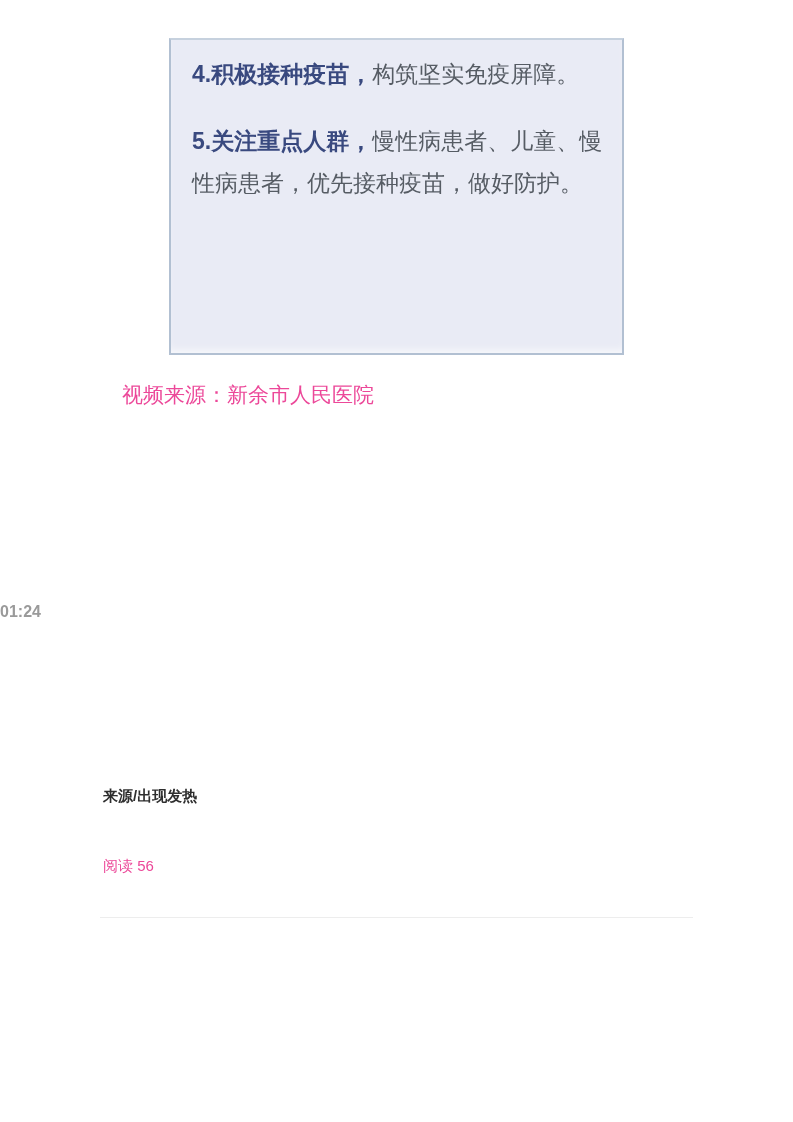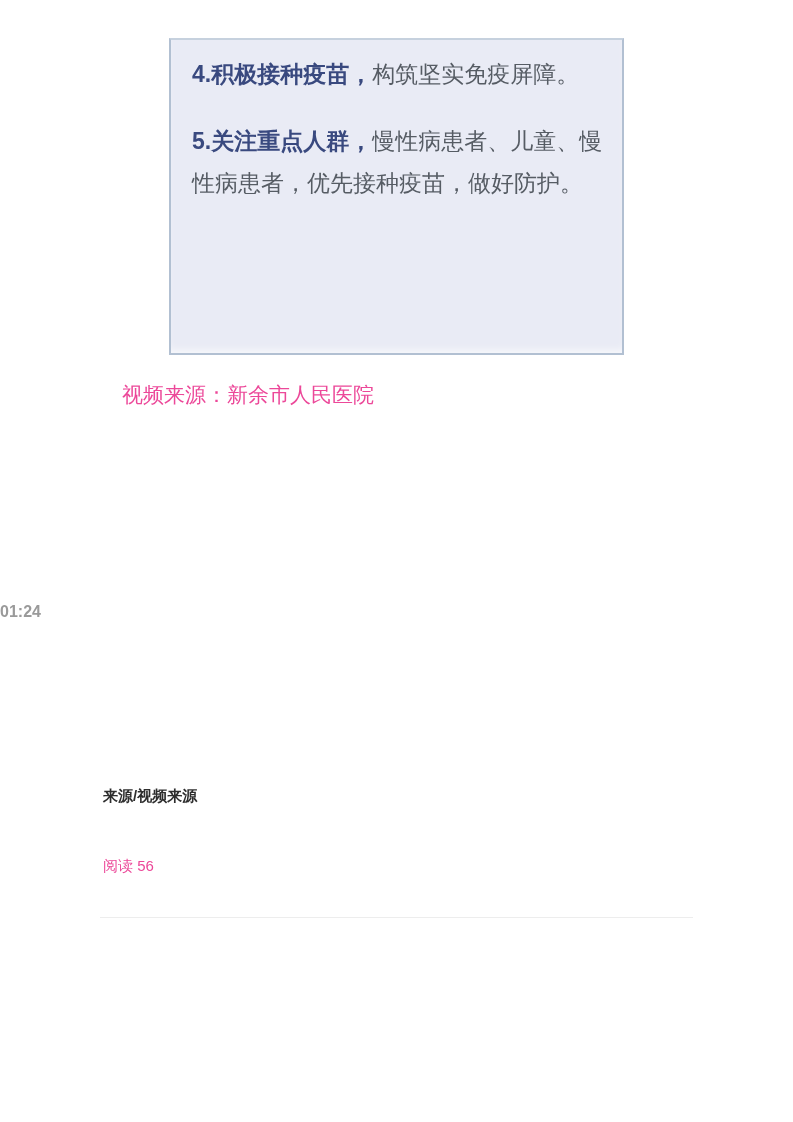--- a/index.html
+++ b/index.html
@@ -95,19 +95,19 @@
     <p class="tip"><span class="em">4.积极接种疫苗，</span><span>构筑坚实免疫屏障。</span></p>
 
 
     <p class="tip"><span class="em">5.关注重点人群，</span><span>慢性病患者、儿童、慢性病患者，优先接种疫苗，做好防护。</span></p>
   </div>
 
   <div class="caption">视频来源：新余市人民医院</div>
 
   <div class="duration">01:24</div>
 
-  <div class="source">来源/视频来源</div>
+  <div class="source">来源/出现发热</div>
 
   <div class="read-count">阅读 56</div>
 
   <div class="divider"></div>
 
 </div>
 
 </body></html>

